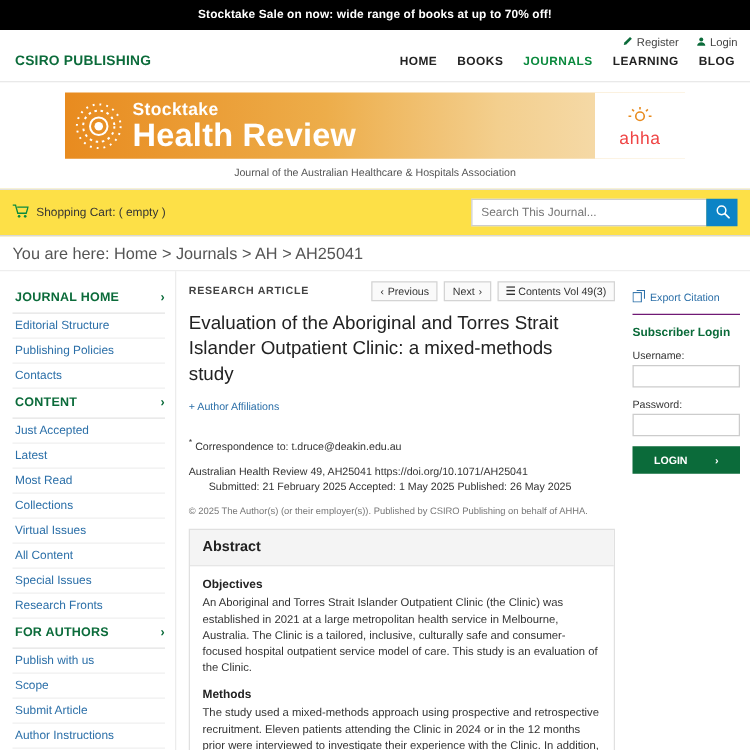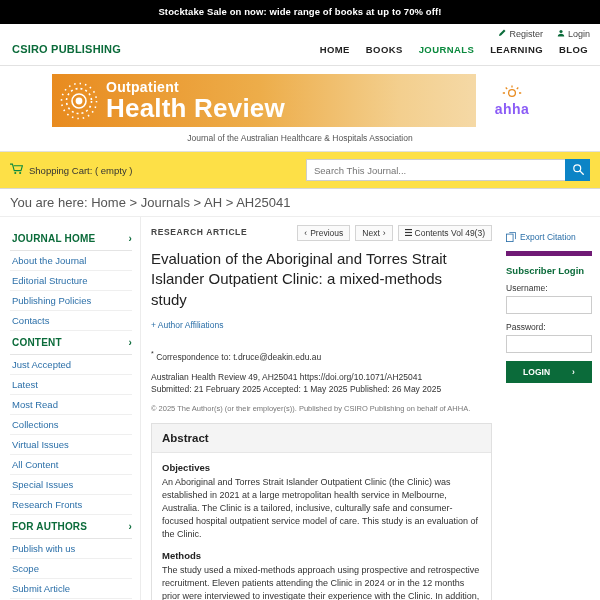--- a/index.html
+++ b/index.html
@@ -52,32 +52,32 @@
   .banner .sun { width:46px; height:46px; margin-left:4px; position:relative;}
   .banner .sun svg { display:block;}
   .banner .ttl { color:#fff; line-height:1; margin-left:4px;}
   .banner .ttl .l1 { font-size:14px; font-weight:bold; letter-spacing:.3px;}
   .banner .ttl .l2 { font-size:26px; font-weight:bold; letter-spacing:.2px; margin-top:1px;}
   .banner .ahha {
     position:absolute; right:0; top:0; bottom:0; width:72px;
     background:#fff; display:flex; flex-direction:column; align-items:center; justify-content:center;
   }
   .banner .ahha .ah-sun { color:#e88b1f; font-size:15px; line-height:1;}
-  .banner .ahha .ah-txt { font-size:14px; font-weight:bold; color:#8b5cf6; letter-spacing:.5px; margin-top:-1px;}
+  .banner .ahha .ah-txt { font-size:14px; font-weight:normal; color:#ef4444; letter-spacing:.5px; margin-top:-1px;}
   .subttl { text-align:center; font-size:8.5px; color:#555; padding:6px 0 8px;}
   
   .searchbar {
     display:flex; align-items:center; justify-content:space-between;
     background:#fde047; border-top:1px solid #e0e0e0; border-bottom:1px solid #d8d8d8;
     padding:7px 10px;
   }
   .cart { display:flex; align-items:center; gap:6px; font-size:9.5px; color:#333;}
   .searchbox { display:flex; align-items:center;}
   .searchbox input {
-    width:259px; height:22px; border:1px solid #cdcdcd; border-right:none;
+    width:188px; height:22px; border:1px solid #cdcdcd; border-right:none;
     padding:0 7px; font-size:9.5px; color:#777; background:#fff;
     font-family:"Liberation Sans", sans-serif;
     margin-left:15px;
   }
   .searchbox button {
     width:25px; height:22px; border:none; background:#0c84c6; color:#fff;
     cursor:pointer; display:flex; align-items:center; justify-content:center;
   }
   
   .crumb { font-size:13px; color:#555; padding:6px 0 6px 10px; border-bottom:1px solid #eee;}
@@ -103,21 +103,21 @@
     padding:2px 6px; display:flex; align-items:center; gap:3px;
   }
   .title {
     font-size:15px; line-height:1.35; color:#222; font-weight:normal;
     margin:12px 0 10px 0; max-width:330px;
   }
   .authors { font-size:9.5px; color:#333; margin-bottom:8px;}
   .affil { font-size:8.5px; color:#2b6fa8; margin:2px 0;}
   .corr { font-size:8.5px; color:#333; margin:20px 0 10px;}
   .cite { font-size:8.5px; color:#333; margin:4px 0 2px;}
-  .dates { font-size:8.5px; color:#333; margin:2px 0 10px;}
+  .dates { font-size:8.5px; color:#333; margin:2px 16px 10px;}
   .copy { font-size:7.5px; color:#777; margin-bottom:10px;}
   .abs {
     border:1px solid #e0e0e0; background:#fff;
   }
   .abs h2 { font-size:11.5px; margin:0; padding:8px 10px; background:#f4f4f4; color:#222; border-bottom:1px solid #e6e6e6;}
   .abs .body { padding:9px 10px 10px;}
   .abs h3 { font-size:9.5px; margin:0 0 3px; color:#222;}
   .abs p { font-size:9px; line-height:1.45; margin:0 0 9px; color:#333;}
   
   .rail { width:100px; flex:none; padding:10px 8px 0 6px;}
@@ -125,21 +125,21 @@
     border:1px solid #ddd; text-align:center; padding:8px 4px 6px; margin-bottom:8px;
   }
   .cope .c { font-size:15px; font-weight:bold; letter-spacing:2px; color:#222; font-family:"Liberation Serif", serif;}
   .cope .m { font-size:6px; color:#444; margin-top:3px;}
   .cope .m2 { font-size:5px; color:#777;}
   .buybtn {
     display:block; background:#0b6b3a; color:#fff; text-align:center;
     font-size:8px; font-weight:bold; padding:7px 2px; letter-spacing:.3px;
     text-decoration:none; margin-bottom:8px;
   }
-  .exp { font-size:8.5px; color:#2b6fa8; padding:5px 0 7px 0; border-bottom:5px solid #701a75; display:flex; gap:4px; }
+  .exp { font-size:8.5px; color:#2b6fa8; padding:5px 0 7px 0; border-bottom:1px solid #701a75; display:flex; gap:4px; align-items:center;}
   .sublogin { margin-top:9px;}
   .sublogin .h { font-size:9.5px; font-weight:bold; color:#0b6b3a; margin-bottom:7px;}
   .sublogin label { font-size:8.5px; color:#333; display:block; margin-bottom:3px;}
   .sublogin input { width:100%; height:18px; border:1px solid #ccc; margin-bottom:8px; background:#fff;}
   .loginbtn {
     width:100%; background:#0b6b3a; color:#fff; border:none; font-size:8.5px;
     font-weight:bold; padding:6px 0; display:flex; align-items:center; justify-content:center; gap:22px;
     font-family:"Liberation Sans", sans-serif; cursor:pointer;
   }
 </style>
@@ -187,21 +187,21 @@
       <svg width="46" height="46" viewBox="0 0 46 46">
         <g stroke="#ffffff" stroke-width="1.6" fill="none">
           <circle cx="23" cy="23" r="7"></circle>
           <circle cx="23" cy="23" r="12.5" stroke-dasharray="2 3"></circle>
           <circle cx="23" cy="23" r="17.5" stroke-dasharray="1.5 4"></circle>
         </g>
         <circle cx="23" cy="23" r="3.4" fill="#fff"></circle>
       </svg>
     </div>
     <div class="ttl">
-      <div class="l1">Outpatient</div>
+      <div class="l1">Stocktake</div>
       <div class="l2">Health Review</div>
     </div>
     <div class="ahha">
       <div class="ah-sun">
         <svg width="22" height="16" viewBox="0 0 22 16">
           <g stroke="#e88b1f" stroke-width="1.3" fill="none">
             <circle cx="11" cy="9" r="3.4"></circle>
             <path d="M11 1.5v2M4.7 3.5l1.5 1.5M17.3 3.5l-1.5 1.5M1.8 9h2.2M18 9h2.2"></path>
           </g>
         </svg>
@@ -249,21 +249,20 @@
 
 <div class="cols">
 
   <div class="side">
 
     <div class="head">
       <span>JOURNAL HOME</span>
       <span>›</span>
     </div>
     <ul>
-      <li><a href="#">About the Journal</a></li>
       <li><a href="#">Editorial Structure</a></li>
       <li><a href="#">Publishing Policies</a></li>
       <li><a href="#">Contacts</a></li>
     </ul>
 
     <div class="head">
       <span>CONTENT</span>
       <span>›</span>
     </div>
     <ul>

